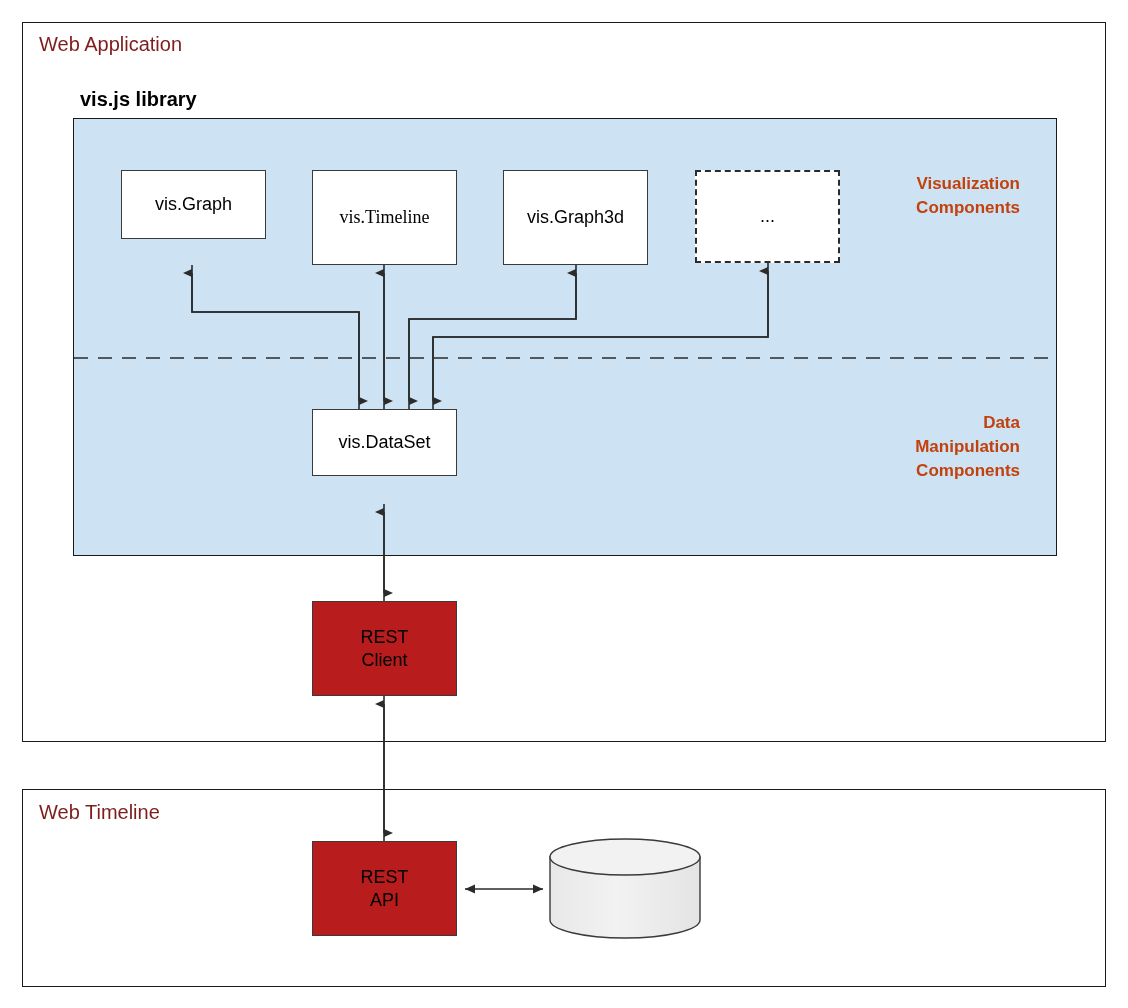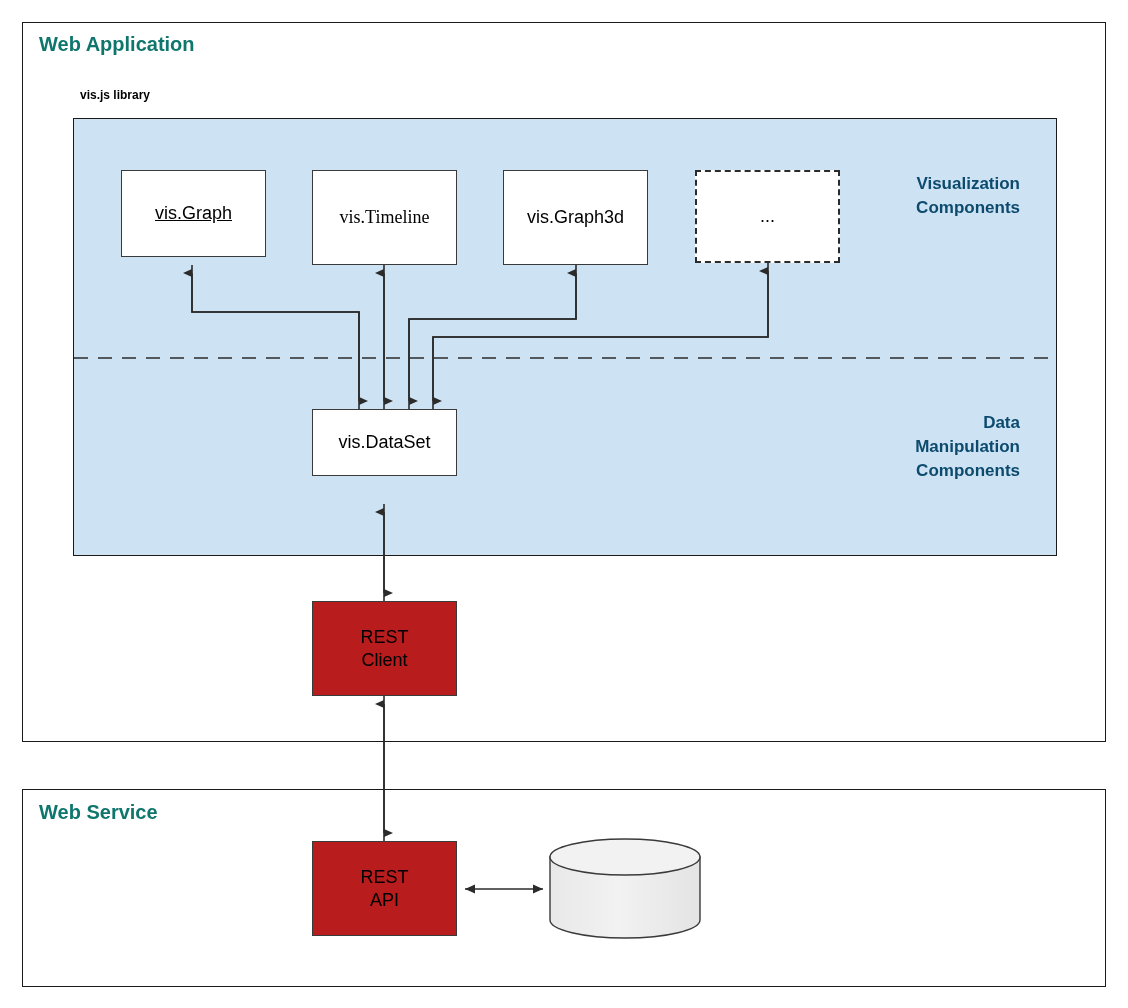--- a/index.html
+++ b/index.html
@@ -18,29 +18,29 @@
     overflow: hidden;
   }
   .frame {
     position: absolute;
     border: 1px solid #1a1a1a;
     background: transparent;
     box-sizing: border-box;
   }
   .frame-title {
     position: absolute;
-    font-weight: bold;
+    font-weight: normal;
     font-size: 20px;
-    color: #0f766e;
+    color: #7f1d1d;
     white-space: nowrap;
   }
   .section-title {
     position: absolute;
     font-weight: bold;
-    font-size: 12px;
+    font-size: 20px;
     color: #000000;
     white-space: nowrap;
   }
   .panel {
     position: absolute;
     background: #cde2f2;
     border: 1px solid #1a1a1a;
     box-sizing: border-box;
   }
   .node {
@@ -59,21 +59,21 @@
   .node.gray {
     background: #b91c1c;
   }
   .node.dashed {
     border: 2px dashed #2b2b2b;
   }
   .group-label {
     position: absolute;
     font-weight: bold;
     font-size: 17px;
-    color: #0c4a6e;
+    color: #c2410c;
     text-align: right;
     line-height: 1.4;
     white-space: pre-line;
   }
   .svg-layer {
     position: absolute;
     left: 0;
     top: 0;
     width: 1128px;
     height: 1008px;
@@ -98,32 +98,32 @@
   <div class="section-title" style="left:80px; top:88px;">vis.js library</div>
 
   <div class="panel" style="left:73px; top:118px; width:984px; height:438px;"></div>
 
   <div class="group-label" style="left:790px; top:172px; width:230px;">Visualization
 Components</div>
   <div class="group-label" style="left:790px; top:411px; width:230px;">Data
 Manipulation
 Components</div>
 
-  <div class="node" style="left:121px; top:170px; width:145px; height:87px;text-decoration:underline;">vis.Graph</div>
+  <div class="node" style="left:121px; top:170px; width:145px; height:69px;">vis.Graph</div>
   <div class="node" style="left:312px; top:170px; width:145px; height:95px;font-family:Liberation Serif, serif;">vis.Timeline</div>
   <div class="node" style="left:503px; top:170px; width:145px; height:95px;">vis.Graph3d</div>
   <div class="node dashed" style="left:695px; top:170px; width:145px; height:93px;">...</div>
 
   <div class="node" style="left:312px; top:409px; width:145px; height:67px;">vis.DataSet</div>
 
   <div class="node gray" style="left:312px; top:601px; width:145px; height:95px; white-space:pre-line;">REST
 Client</div>
 
   <div class="frame" style="left:22px; top:789px; width:1084px; height:198px;"></div>
-  <div class="frame-title" style="left:39px; top:801px;">Web Service</div>
+  <div class="frame-title" style="left:39px; top:801px;">Web Timeline</div>
 
   <div class="node gray" style="left:312px; top:841px; width:145px; height:95px; white-space:pre-line;">REST
 API</div>
 
   <div class="cyl-label" style="left:550px; top:879px;">Data</div>
 
   <svg class="svg-layer" viewBox="0 0 1128 1008">
     <defs>
       <marker id="arrowUp" markerWidth="10" markerHeight="10" refX="5" refY="9" orient="auto" markerUnits="userSpaceOnUse">
         <path d="M1,9 L9,9 L5,0 Z" fill="#2b2b2b"></path>

